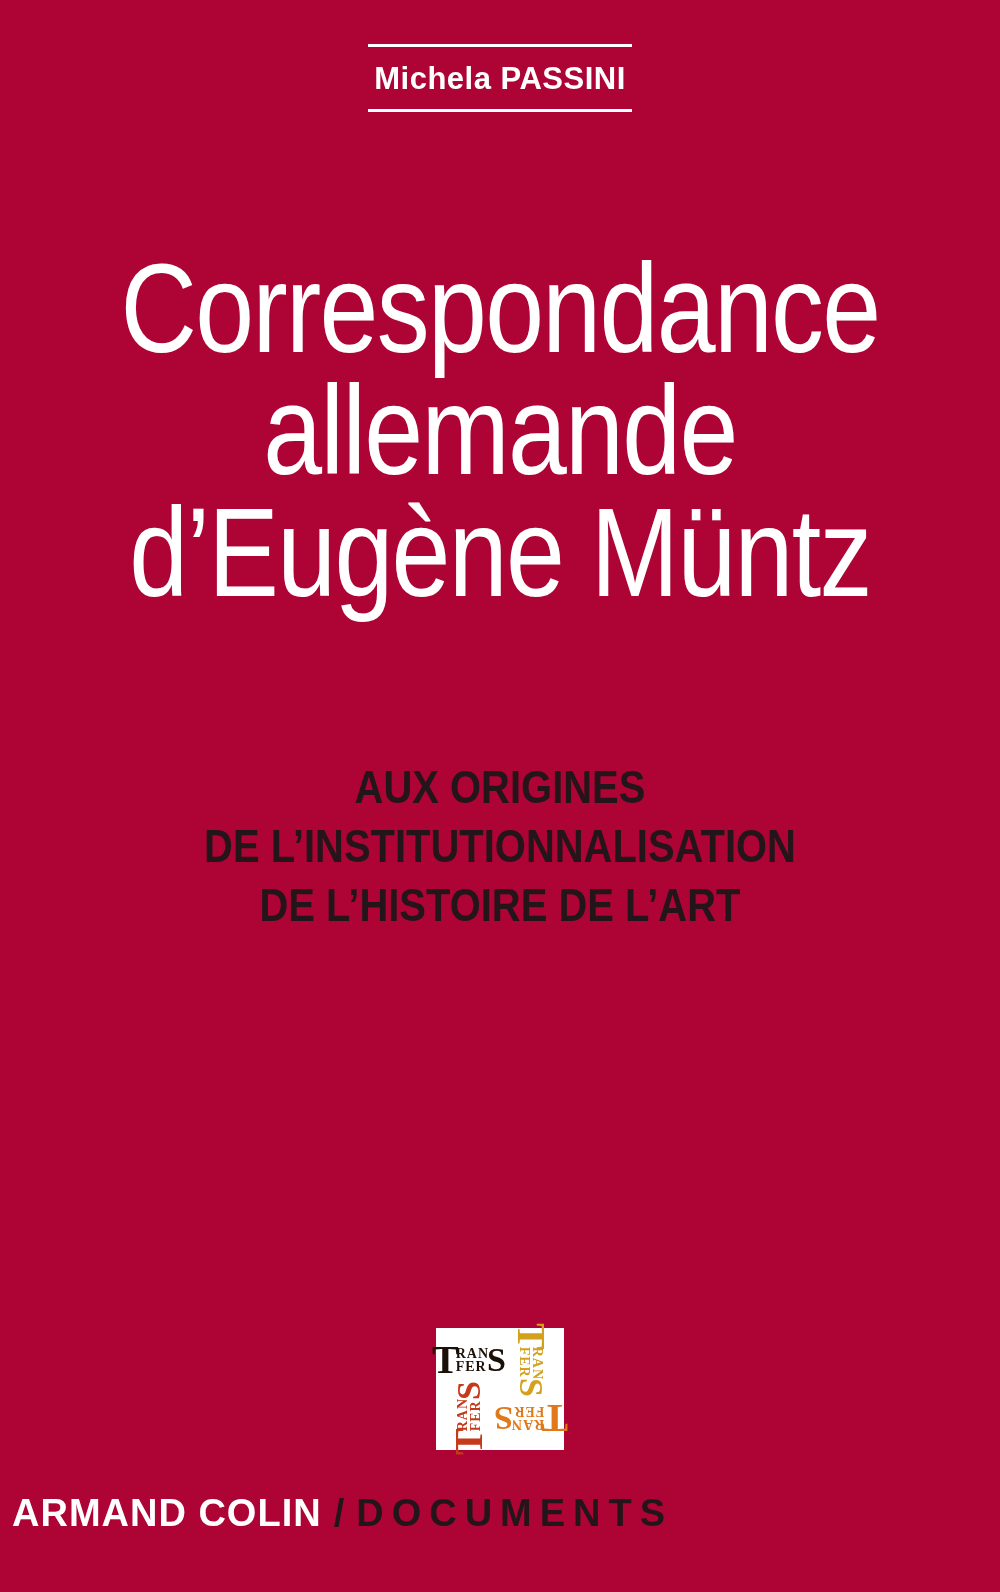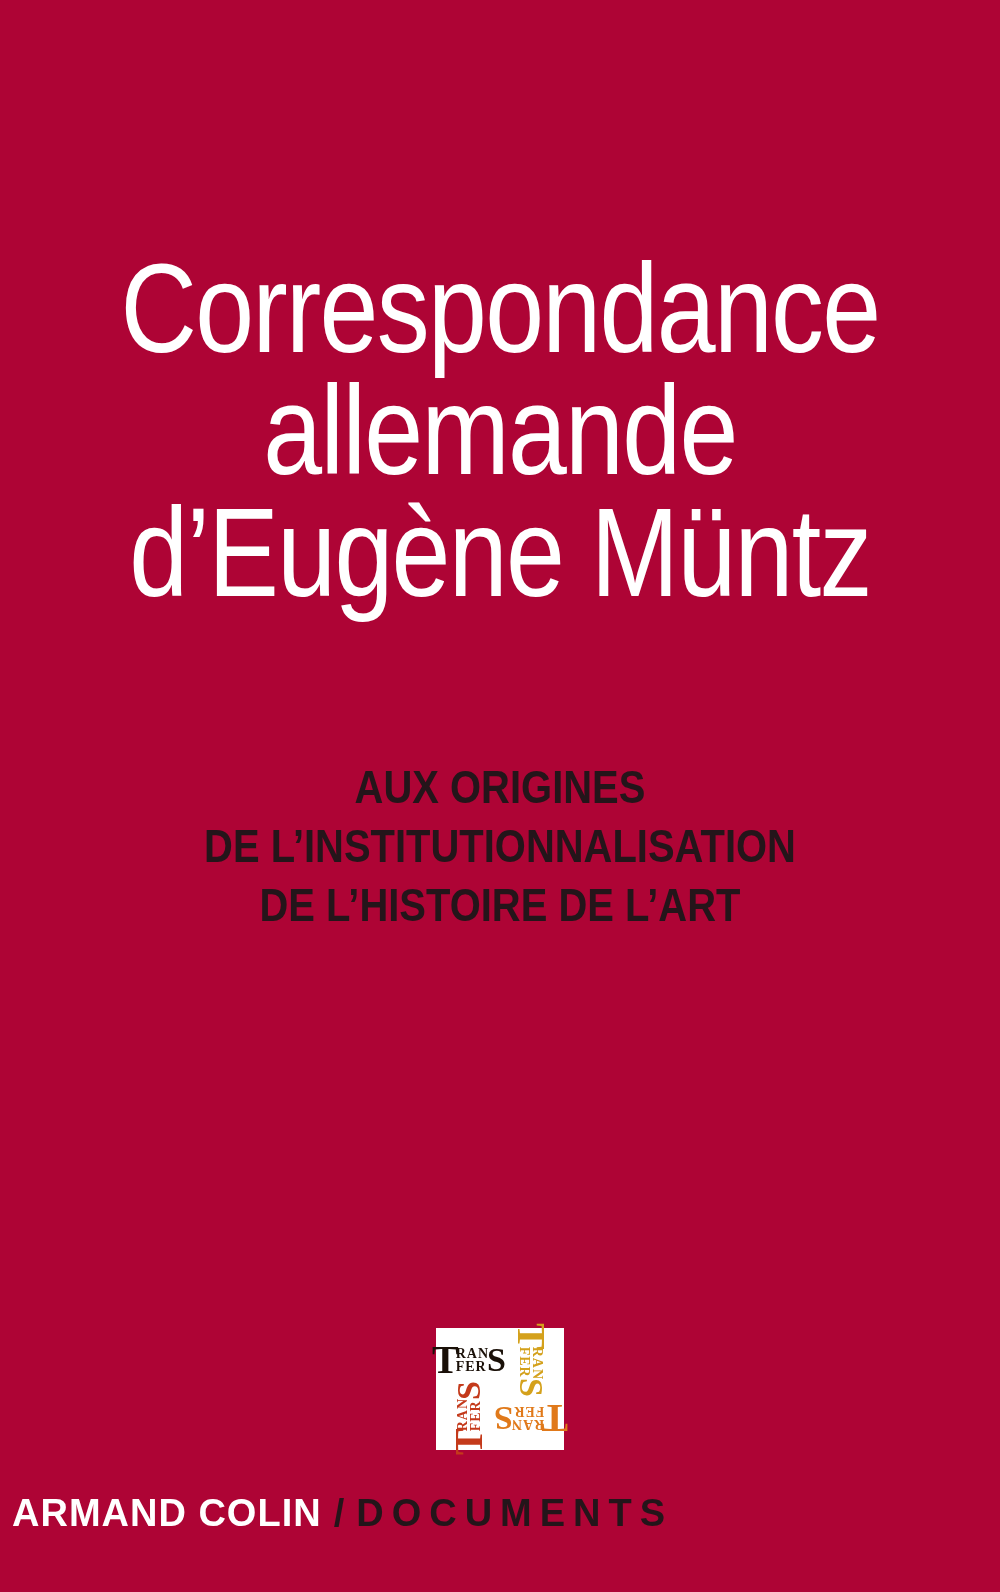--- a/index.html
+++ b/index.html
@@ -111,20 +111,25 @@
   }
   .pub-name{color:var(--text-light);letter-spacing:1px;}
   .pub-sep{color:var(--text-dark);margin:0 12px;}
   .pub-coll{color:var(--text-dark);letter-spacing:8px;}
 </style>
 </head>
 <body>
 
 <div class="cover">
 
+  <div class="author-block">
+    <div class="rule"></div>
+    <div class="author">Michela PASSINI</div>
+    <div class="rule"></div>
+  </div>
 
   <div class="title">
     <div>Correspondance</div>
     <div>allemande</div>
     <div>d’Eugène Müntz</div>
   </div>
 
   <div class="subtitle">
     <div>AUX ORIGINES</div>
     <div>DE L’INSTITUTIONNALISATION</div>

